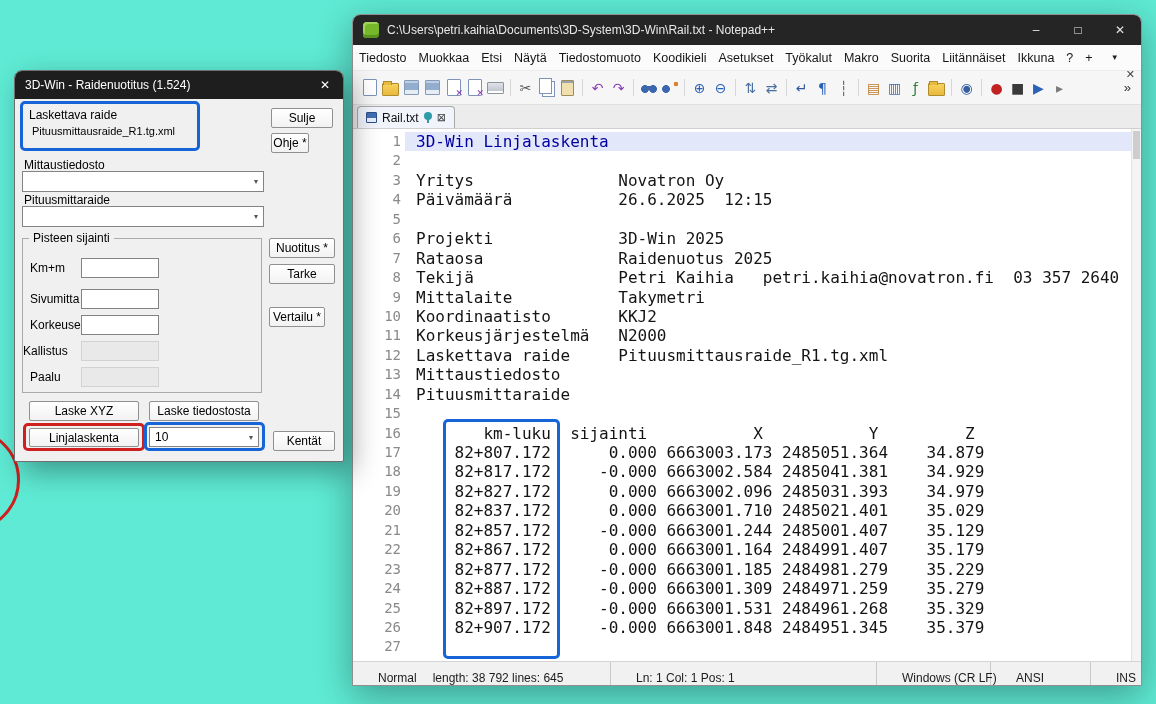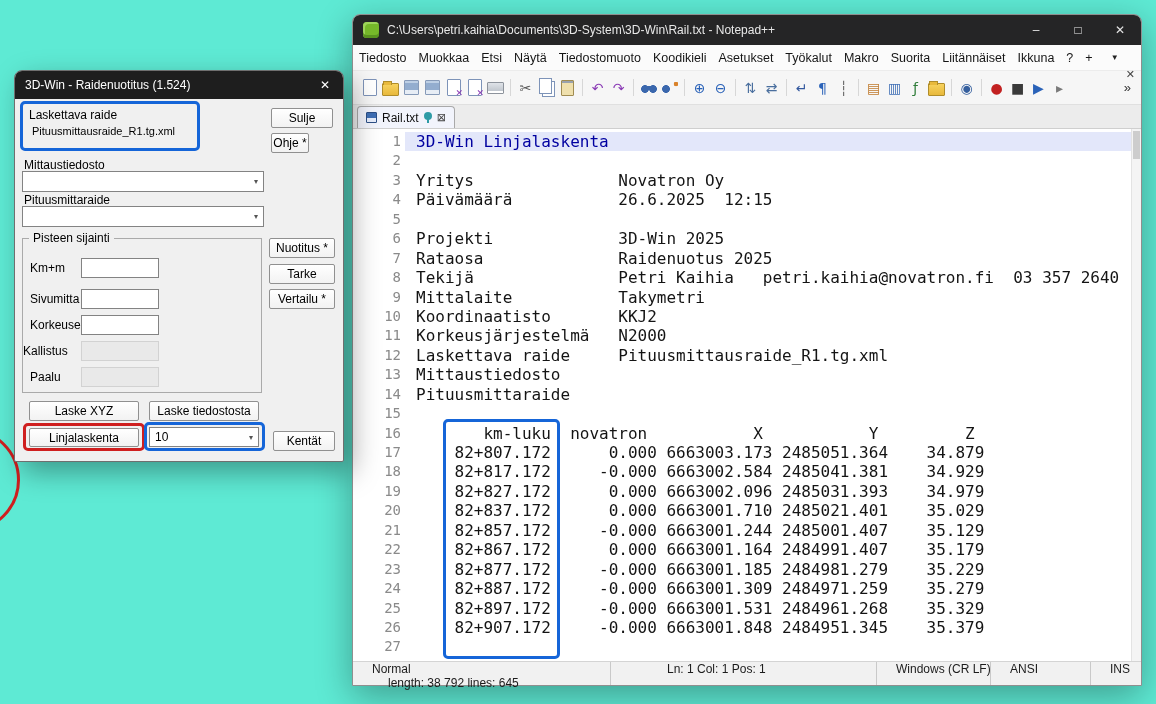--- a/index.html
+++ b/index.html
@@ -66,23 +66,23 @@
   .num-line { height:19.45px; line-height:19.45px; font-family:"DejaVu Sans Mono", monospace; font-size:14px;
               color:#8a8a8a; text-align:right; padding-right:2px; }
   .code { position:absolute; left:63px; top:3px; right:11px; z-index:1; overflow:hidden; }
   .code-line { height:19.45px; line-height:19.45px; font-family:"DejaVu Sans Mono", monospace; font-size:16px;
                color:#141414; white-space:pre; }
   .code-line.hl { color:#0000a0; }
   .vscroll { position:absolute; right:0; top:0; width:10px; height:100%; background:#f4f4f4; border-left:1px solid #e3e3e3; }
   .vthumb { position:absolute; left:1px; right:1px; top:2px; height:28px; background:#cdcdcd; }
   .npp-status { position:absolute; left:0; top:646px; width:100%; height:24px; background:#f1f1f1;
                 border-top:1px solid #d4d4d4; display:flex; align-items:center; font-size:12px; color:#1c1c1c; }
-  .st-cell { height:100%; display:flex; align-items:flex-start; padding-left:19px; border-right:1px solid #c9c9c9; white-space:nowrap;flex-direction:column; }
+  .st-cell { height:100%; display:flex; align-items:flex-end; padding-left:25px; border-right:1px solid #c9c9c9; white-space:nowrap; }
   .st1 { width:258px; } .st-len { margin-left:16px; }
-  .st2 { flex:1;margin-left:37px; } .st3 { width:114px; } .st4 { width:100px; } .st5 { width:50px; border-right:none; }
+  .st2 { flex:1; } .st3 { width:114px; } .st4 { width:100px; } .st5 { width:50px; border-right:none; }
 
   
   #dlg { position:absolute; left:14px; top:70px; width:330px; height:392px; background:#f0f0f0;
          border:1px solid #6f6f6f; border-radius:8px 8px 2px 2px; box-shadow:8px 10px 28px rgba(0,0,0,.35);
          z-index:40; font-size:12px; color:#000; }
   .dlg-title { height:28px; background:#1e1e1e; border-radius:7px 7px 0 0; color:#fff; font-size:12px;
                display:flex; align-items:center; padding-left:10px; }
   .dlg-close { margin-left:auto; width:36px; height:28px; line-height:28px; text-align:center; color:#fff; }
   .lab { position:absolute; font-size:12px; white-space:nowrap; }
   .lab.small { font-size:11px; }
@@ -233,21 +233,21 @@
           <div class="code-line">Projekti             3D-Win 2025</div>
           <div class="code-line">Rataosa              Raidenuotus 2025</div>
           <div class="code-line">Tekijä               Petri Kaihia   petri.kaihia@novatron.fi  03 357 2640</div>
           <div class="code-line">Mittalaite           Takymetri</div>
           <div class="code-line">Koordinaatisto       KKJ2</div>
           <div class="code-line">Korkeusjärjestelmä   N2000</div>
           <div class="code-line">Laskettava raide     Pituusmittausraide_R1.tg.xml</div>
           <div class="code-line">Mittaustiedosto</div>
           <div class="code-line">Pituusmittaraide</div>
           <div class="code-line"></div>
-          <div class="code-line">       km-luku  novatron           X           Y         Z</div>
+          <div class="code-line">       km-luku  sijainti           X           Y         Z</div>
           <div class="code-line">    82+807.172      0.000 6663003.173 2485051.364    34.879</div>
           <div class="code-line">    82+817.172     -0.000 6663002.584 2485041.381    34.929</div>
           <div class="code-line">    82+827.172      0.000 6663002.096 2485031.393    34.979</div>
           <div class="code-line">    82+837.172      0.000 6663001.710 2485021.401    35.029</div>
           <div class="code-line">    82+857.172     -0.000 6663001.244 2485001.407    35.129</div>
           <div class="code-line">    82+867.172      0.000 6663001.164 2484991.407    35.179</div>
           <div class="code-line">    82+877.172     -0.000 6663001.185 2484981.279    35.229</div>
           <div class="code-line">    82+887.172     -0.000 6663001.309 2484971.259    35.279</div>
           <div class="code-line">    82+897.172     -0.000 6663001.531 2484961.268    35.329</div>
           <div class="code-line">    82+907.172     -0.000 6663001.848 2484951.345    35.379</div>
@@ -300,21 +300,21 @@
     <div class="tbox" style="left:66px;top:218px;width:78px"></div>
     <div class="lab" style="left:15px;top:247px">Korkeusero</div>
     <div class="tbox" style="left:66px;top:244px;width:78px"></div>
     <div class="lab" style="left:8px;top:273px">Kallistus</div>
     <div class="tbox disabled" style="left:66px;top:270px;width:78px"></div>
     <div class="lab" style="left:15px;top:299px">Paalu</div>
     <div class="tbox disabled" style="left:66px;top:296px;width:78px"></div>
 
     <div class="btn" style="left:254px;top:167px;width:66px">Nuotitus *</div>
     <div class="btn" style="left:254px;top:193px;width:66px">Tarke</div>
-    <div class="btn" style="left:254px;top:218px;width:66px">Vertailu *</div>
+    <div class="btn" style="left:254px;top:236px;width:56px">Vertailu *</div>
 
     <div class="btn" style="left:14px;top:330px;width:110px">Laske XYZ</div>
     <div class="btn" style="left:134px;top:330px;width:110px">Laske tiedostosta</div>
 
     <div class="btn" style="left:14px;top:357px;width:110px;height:19px">Linjalaskenta</div>
     <div class="ann red" style="left:8px;top:352px;width:122px;height:28px"></div>
 
     <div class="combo" style="left:134px;top:356px;width:110px;height:20px">
       <span>10</span>
       <span class="combo-arrow">▾</span>

